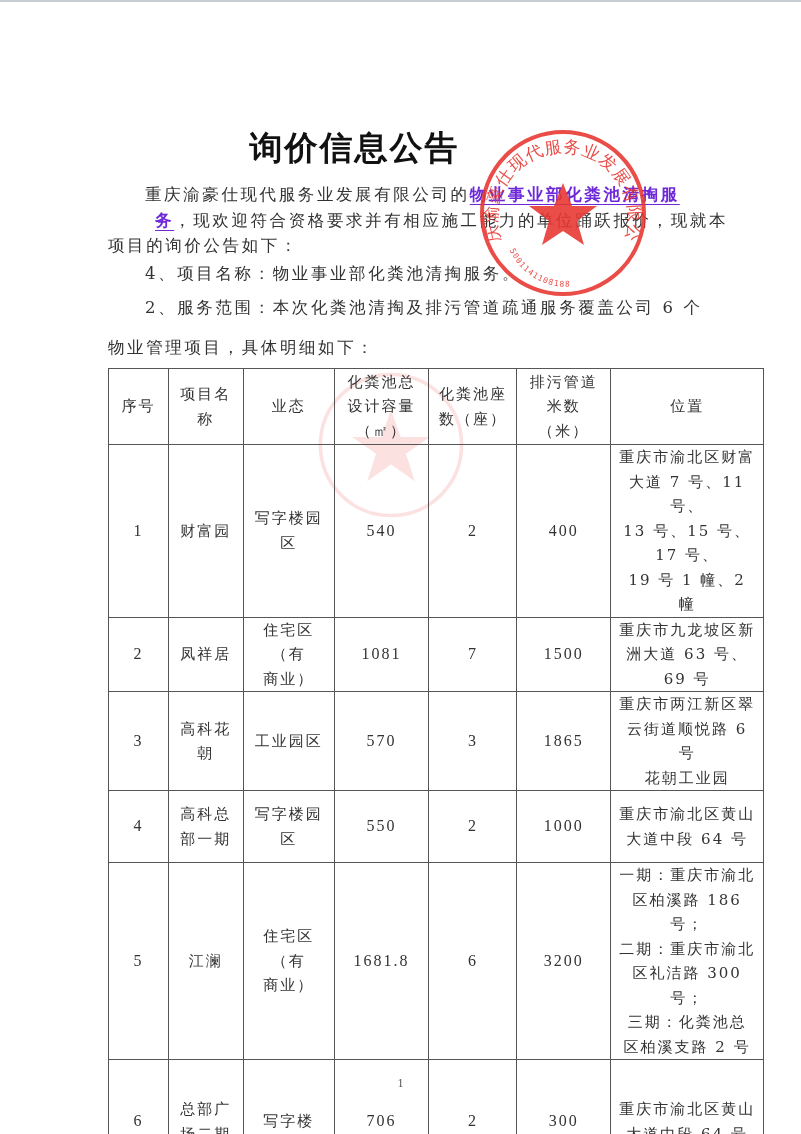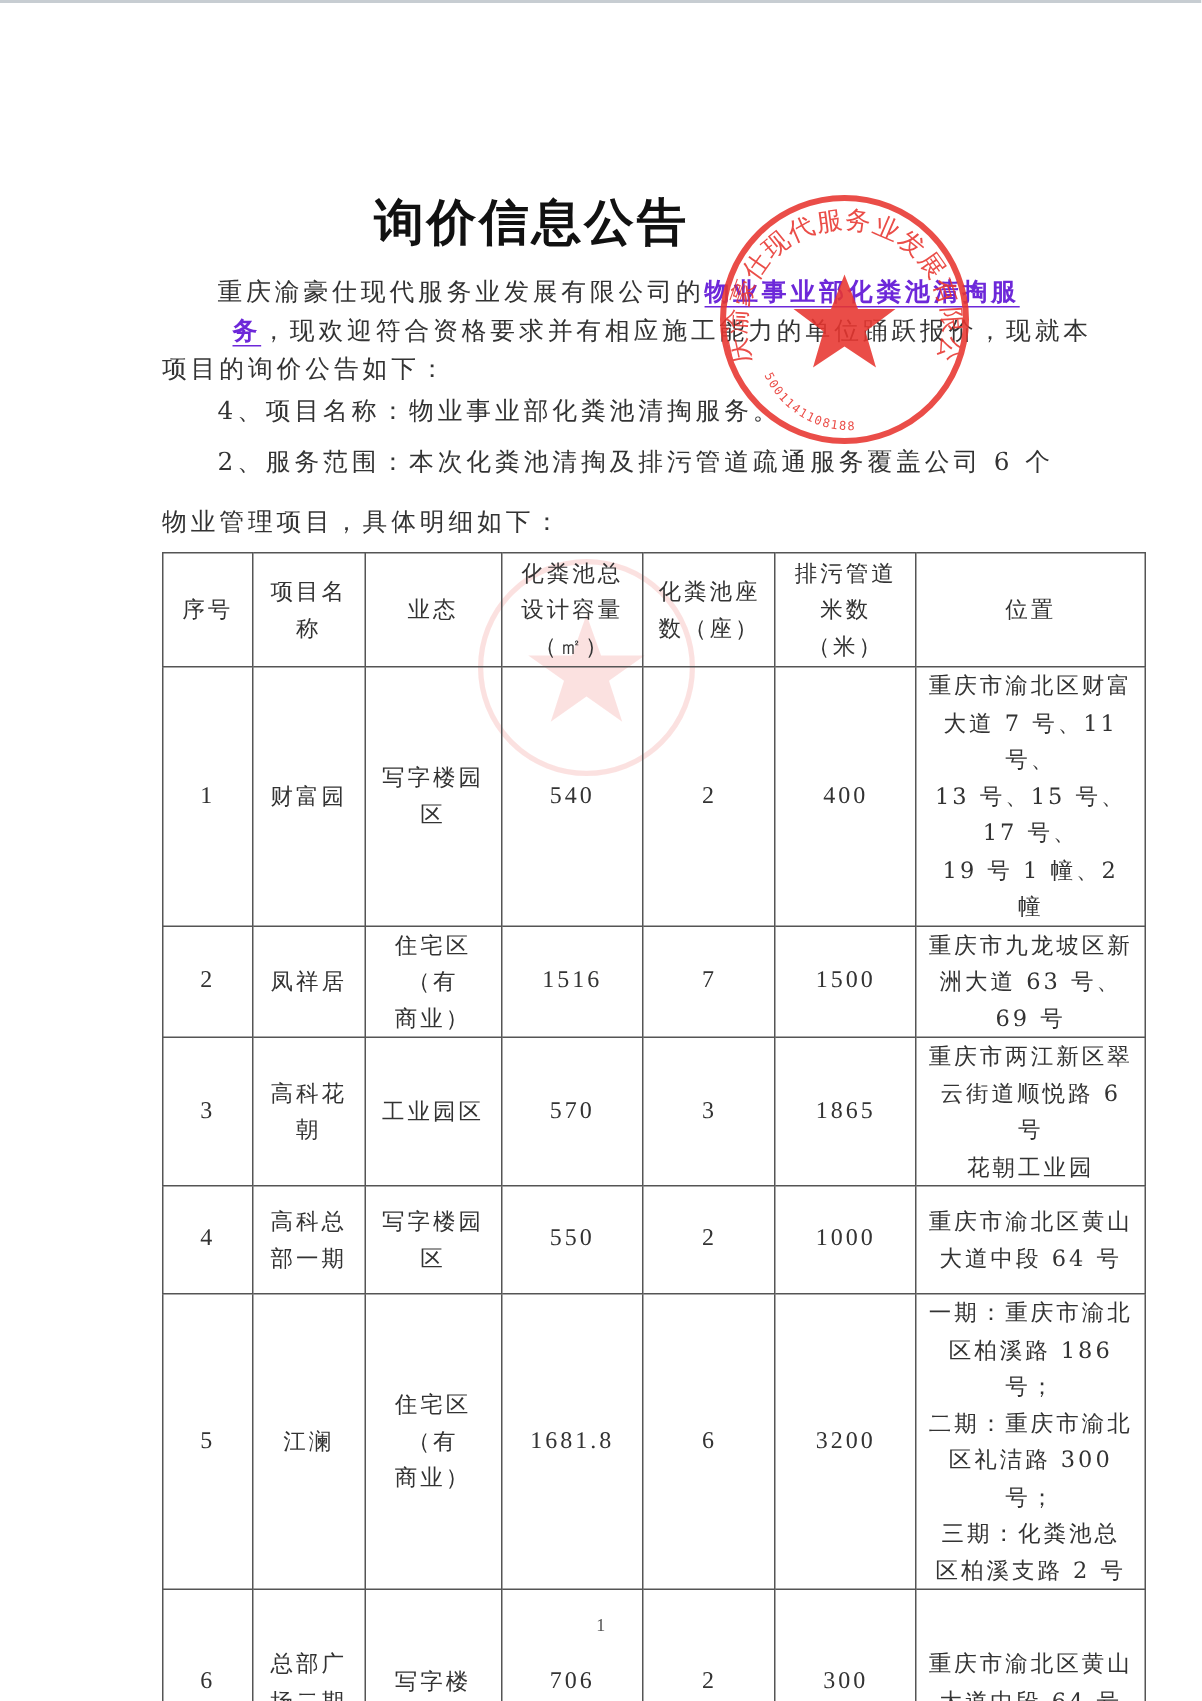--- a/index.html
+++ b/index.html
@@ -175,21 +175,21 @@
 
   <tr style="height:49px;">
     <td class="c num">2</td>
     <td class="c">
           <div>凤祥居</div>
         </td>
     <td class="l">
           <div>住宅区（有</div>
           <div>商业）</div>
         </td>
-    <td class="c num">1516</td>
+    <td class="c num">1081</td>
     <td class="c num">7</td>
     <td class="c num">1500</td>
     <td class="l">
           <div>重庆市九龙坡区新</div>
           <div>洲大道 63 号、69 号</div>
         </td>
   </tr>
 
   <tr style="height:75px;">
     <td class="c num">3</td>

